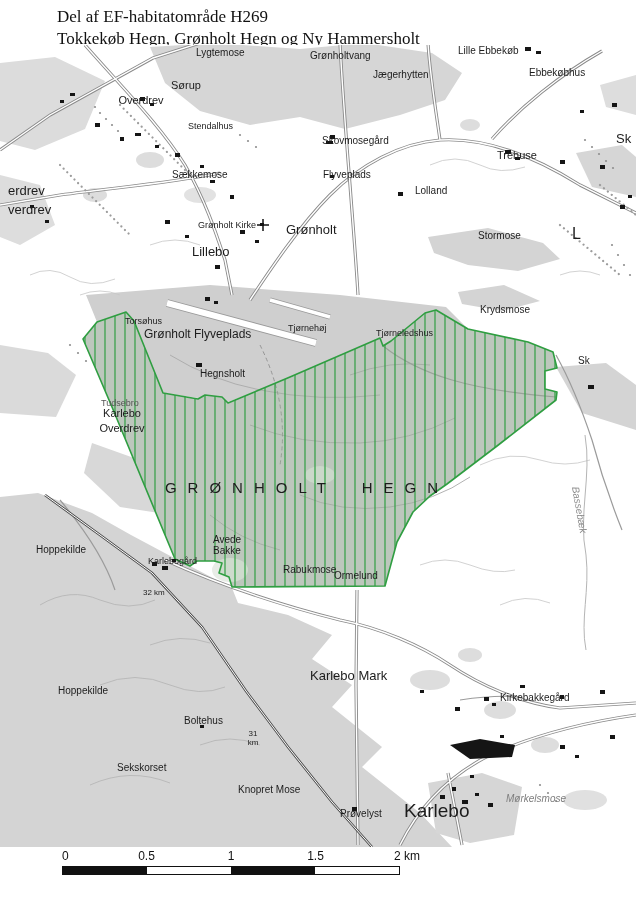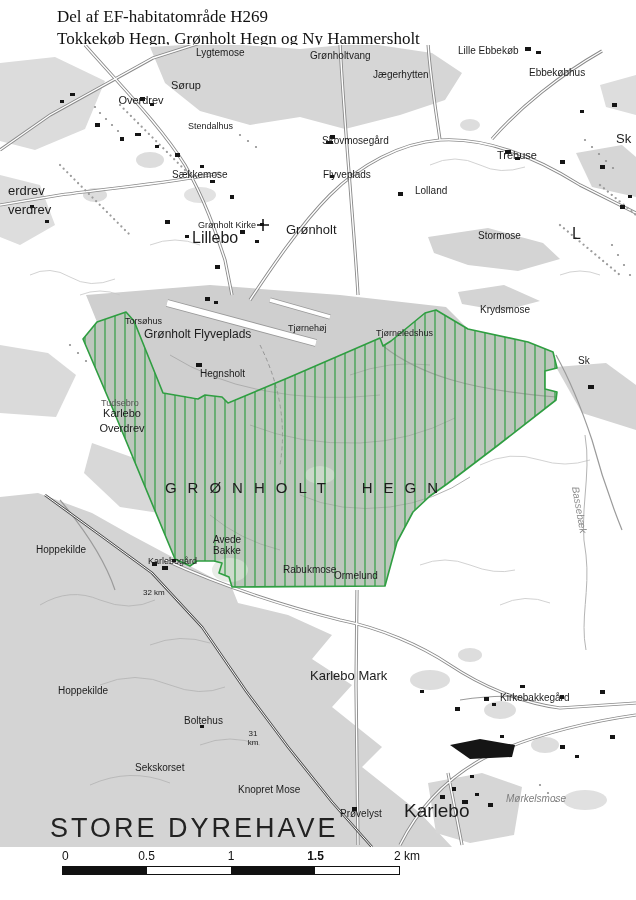--- a/index.html
+++ b/index.html
@@ -243,21 +243,21 @@
         <span class="lbl" style="left: 322px; top: 91px; font-size: 10px;">Skovmosegård</span>
         <span class="lbl" style="left: 497px; top: 105px; font-size: 11px;">Trehuse</span>
         <span class="lbl" style="left: 616px; top: 87px; font-size: 13px;">Sk</span>
         <span class="lbl" style="left: 323px; top: 125px; font-size: 10px;">Flyveplads</span>
         <span class="lbl" style="left: 172px; top: 125px; font-size: 10px;">Sækkemose</span>
         <span class="lbl" style="left: 415px; top: 141px; font-size: 10px;">Lolland</span>
         <span class="lbl" style="left: 8px; top: 123px; font-size: 13px; margin-top: 35px;">verdrev</span>
         <span class="lbl" style="left: 8px; top: 139px; font-size: 13px;">erdrev</span>
         <span class="lbl" style="left: 198px; top: 176px; font-size: 9px;">Grønholt Kirke</span>
         <span class="lbl" style="left: 278px; top: 178px; font-size: 13px; margin-left: 8px;">Grønholt</span>
-        <span class="lbl" style="left: 192px; top: 185px; font-size: 16px;">Lillebo</span>
+        <span class="lbl" style="left: 192px; top: 200px; font-size: 13px;">Lillebo</span>
         <span class="lbl" style="left: 478px; top: 186px; font-size: 10px;">Stormose</span>
         <span class="lbl" style="left: 572px; top: 181px; font-size: 16px;">L</span>
         <span class="lbl" style="left: 480px; top: 260px; font-size: 10px;">Krydsmose</span>
         <span class="lbl" style="left: 125px; top: 272px; font-size: 9px;">Torsøhus</span>
         <span class="lbl" style="left: 144px; top: 283px; font-size: 12px;">Grønholt Flyveplads</span>
         <span class="lbl" style="left: 288px; top: 279px; font-size: 9px;">Tjørnehøj</span>
         <span class="lbl" style="left: 376px; top: 284px; font-size: 9px;">Tjørneledshus</span>
         <span class="lbl" style="left: 200px; top: 324px; font-size: 10px;">Hegnsholt</span>
         <span class="lbl" style="left: 101px; top: 354px; font-size: 9px; color: rgb(85, 85, 85);">Tudsebro</span>
         <span class="lbl" style="left: 122px; top: 363px; font-size: 11px; transform: translateX(-50%);">Karlebo</span>
@@ -268,37 +268,36 @@
         <span class="lbl" style="left: 227px; top: 501px; font-size: 10px; transform: translateX(-50%);">Bakke</span>
         <span class="lbl" style="left: 148px; top: 512px; font-size: 9px;">Karlebogård</span>
         <span class="lbl" style="left: 283px; top: 520px; font-size: 10px;">Rabukmose</span>
         <span class="lbl" style="left: 334px; top: 526px; font-size: 10px;">Ormelund</span>
         <span class="lbl" style="left: 143px; top: 544px; font-size: 8px;">32 km</span>
         <span class="lbl" style="left: 310px; top: 624px; font-size: 13px;">Karlebo Mark</span>
         <span class="lbl" style="left: 58px; top: 641px; font-size: 10px;">Hoppekilde</span>
         <span class="lbl" style="left: 184px; top: 671px; font-size: 10px;">Boltehus</span>
         <span class="lbl" style="left: 253px; top: 685px; font-size: 8px; transform: translateX(-50%);">31</span>
         <span class="lbl" style="left: 253px; top: 694px; font-size: 8px; transform: translateX(-50%); text-align: right;">km</span>
-        <span class="lbl" style="left: 135px; top: 718px; font-size: 10px;">Sekskorset</span>
+        <span class="lbl" style="left: 117px; top: 718px; font-size: 10px;">Sekskorset</span>
         <span class="lbl" style="left: 238px; top: 740px; font-size: 10px;">Knopret Mose</span>
         <span class="lbl" style="left: 340px; top: 764px; font-size: 10px;">Prøvelyst</span>
-        <span class="lbl" style="left: 50px; top: 770px; font-size: 27px; color: rgb(34, 34, 34); letter-spacing: 3px;">STORE DYREHAVE</span>
         <span class="lbl" style="left: 404px; top: 756px; font-size: 19px;">Karlebo</span>
         <span class="lbl" style="left: 506px; top: 749px; font-size: 10px; color: rgb(125, 125, 125); font-style: italic;">Mørkelsmose</span>
         <span class="lbl" style="left: 462px; top: 648px; font-size: 10px; padding-left: 38px;">Kirkebakkegård</span>
         <span class="lbl" style="left: 579px; top: 460px; font-size: 10px; color: rgb(138, 138, 138); font-style: italic; transform: translateX(-50%) rotate(80deg);">Bassebæk</span>
         <span class="lbl" style="left: 578px; top: 311px; font-size: 10px;">Sk</span>
       </div>
   </div>
 
   <div id="scalebar">
     <span class="tick" style="left:0;">0</span>
     <span class="tick" style="left:25%;transform:translateX(-50%);">0.5</span>
     <span class="tick" style="left:50%;transform:translateX(-50%);">1</span>
-    <span class="tick" style="left:75%;transform:translateX(-50%);font-weight:bold;">1.5</span>
+    <span class="tick" style="left:75%;transform:translateX(-50%);">1.5</span>
     <span class="tick" style="left:calc(100% - 6px);">2 km</span>
     <div id="bar">
       <div class="seg b"></div>
       <div class="seg w"></div>
       <div class="seg b"></div>
       <div class="seg w"></div>
     </div>
   </div>
 
 </div>

